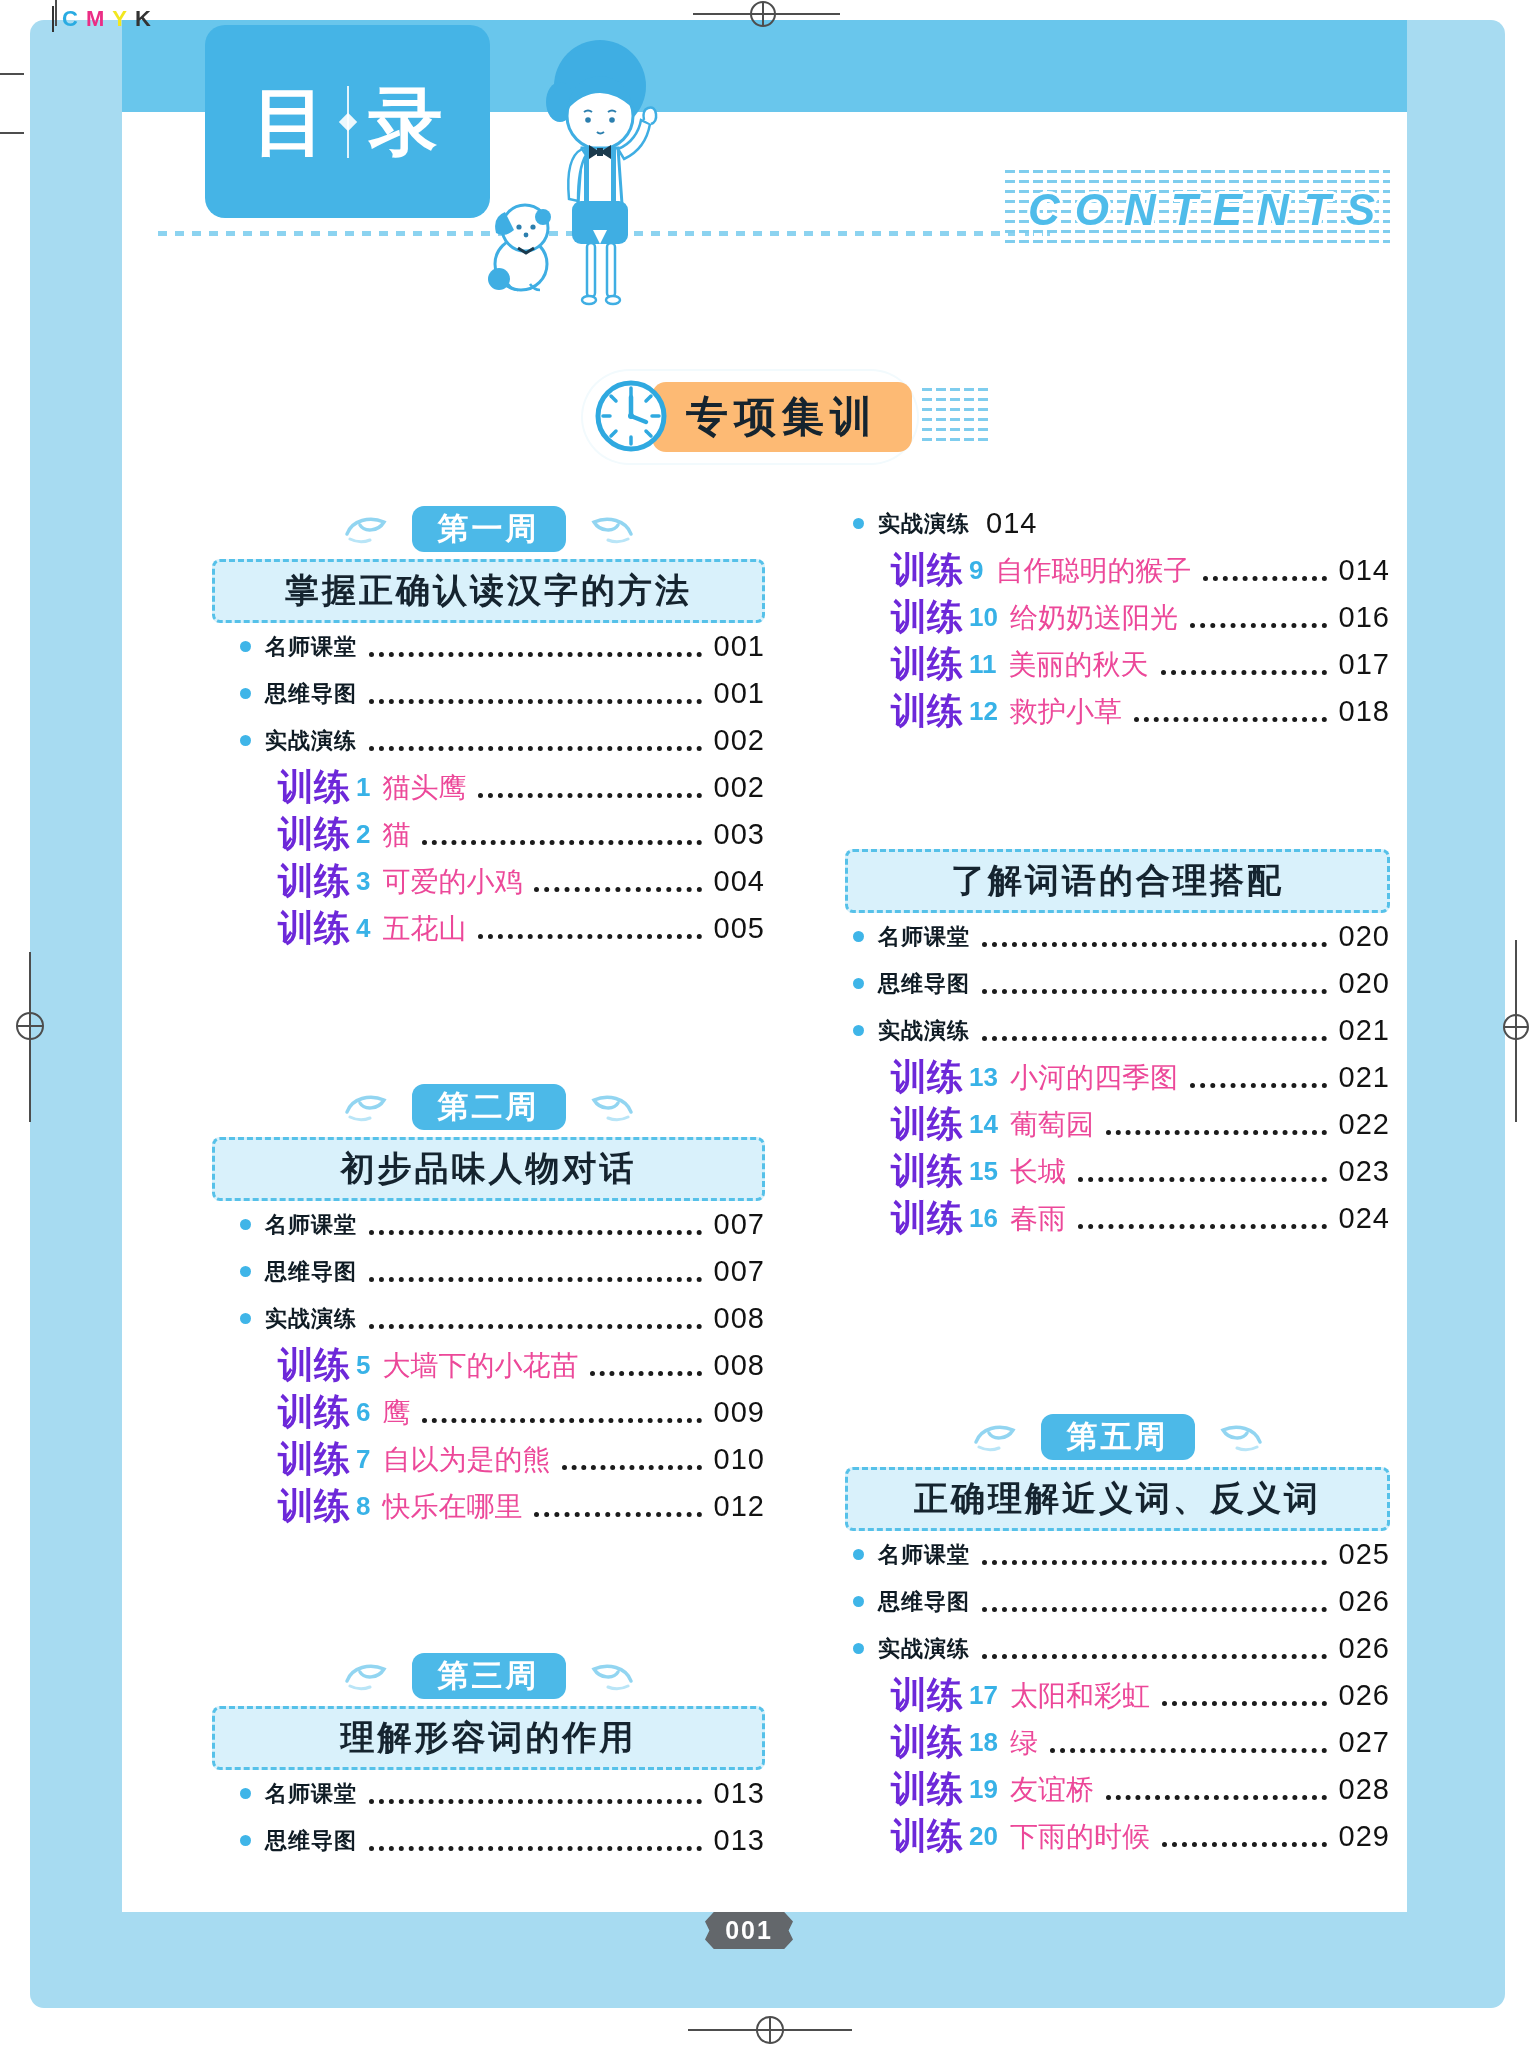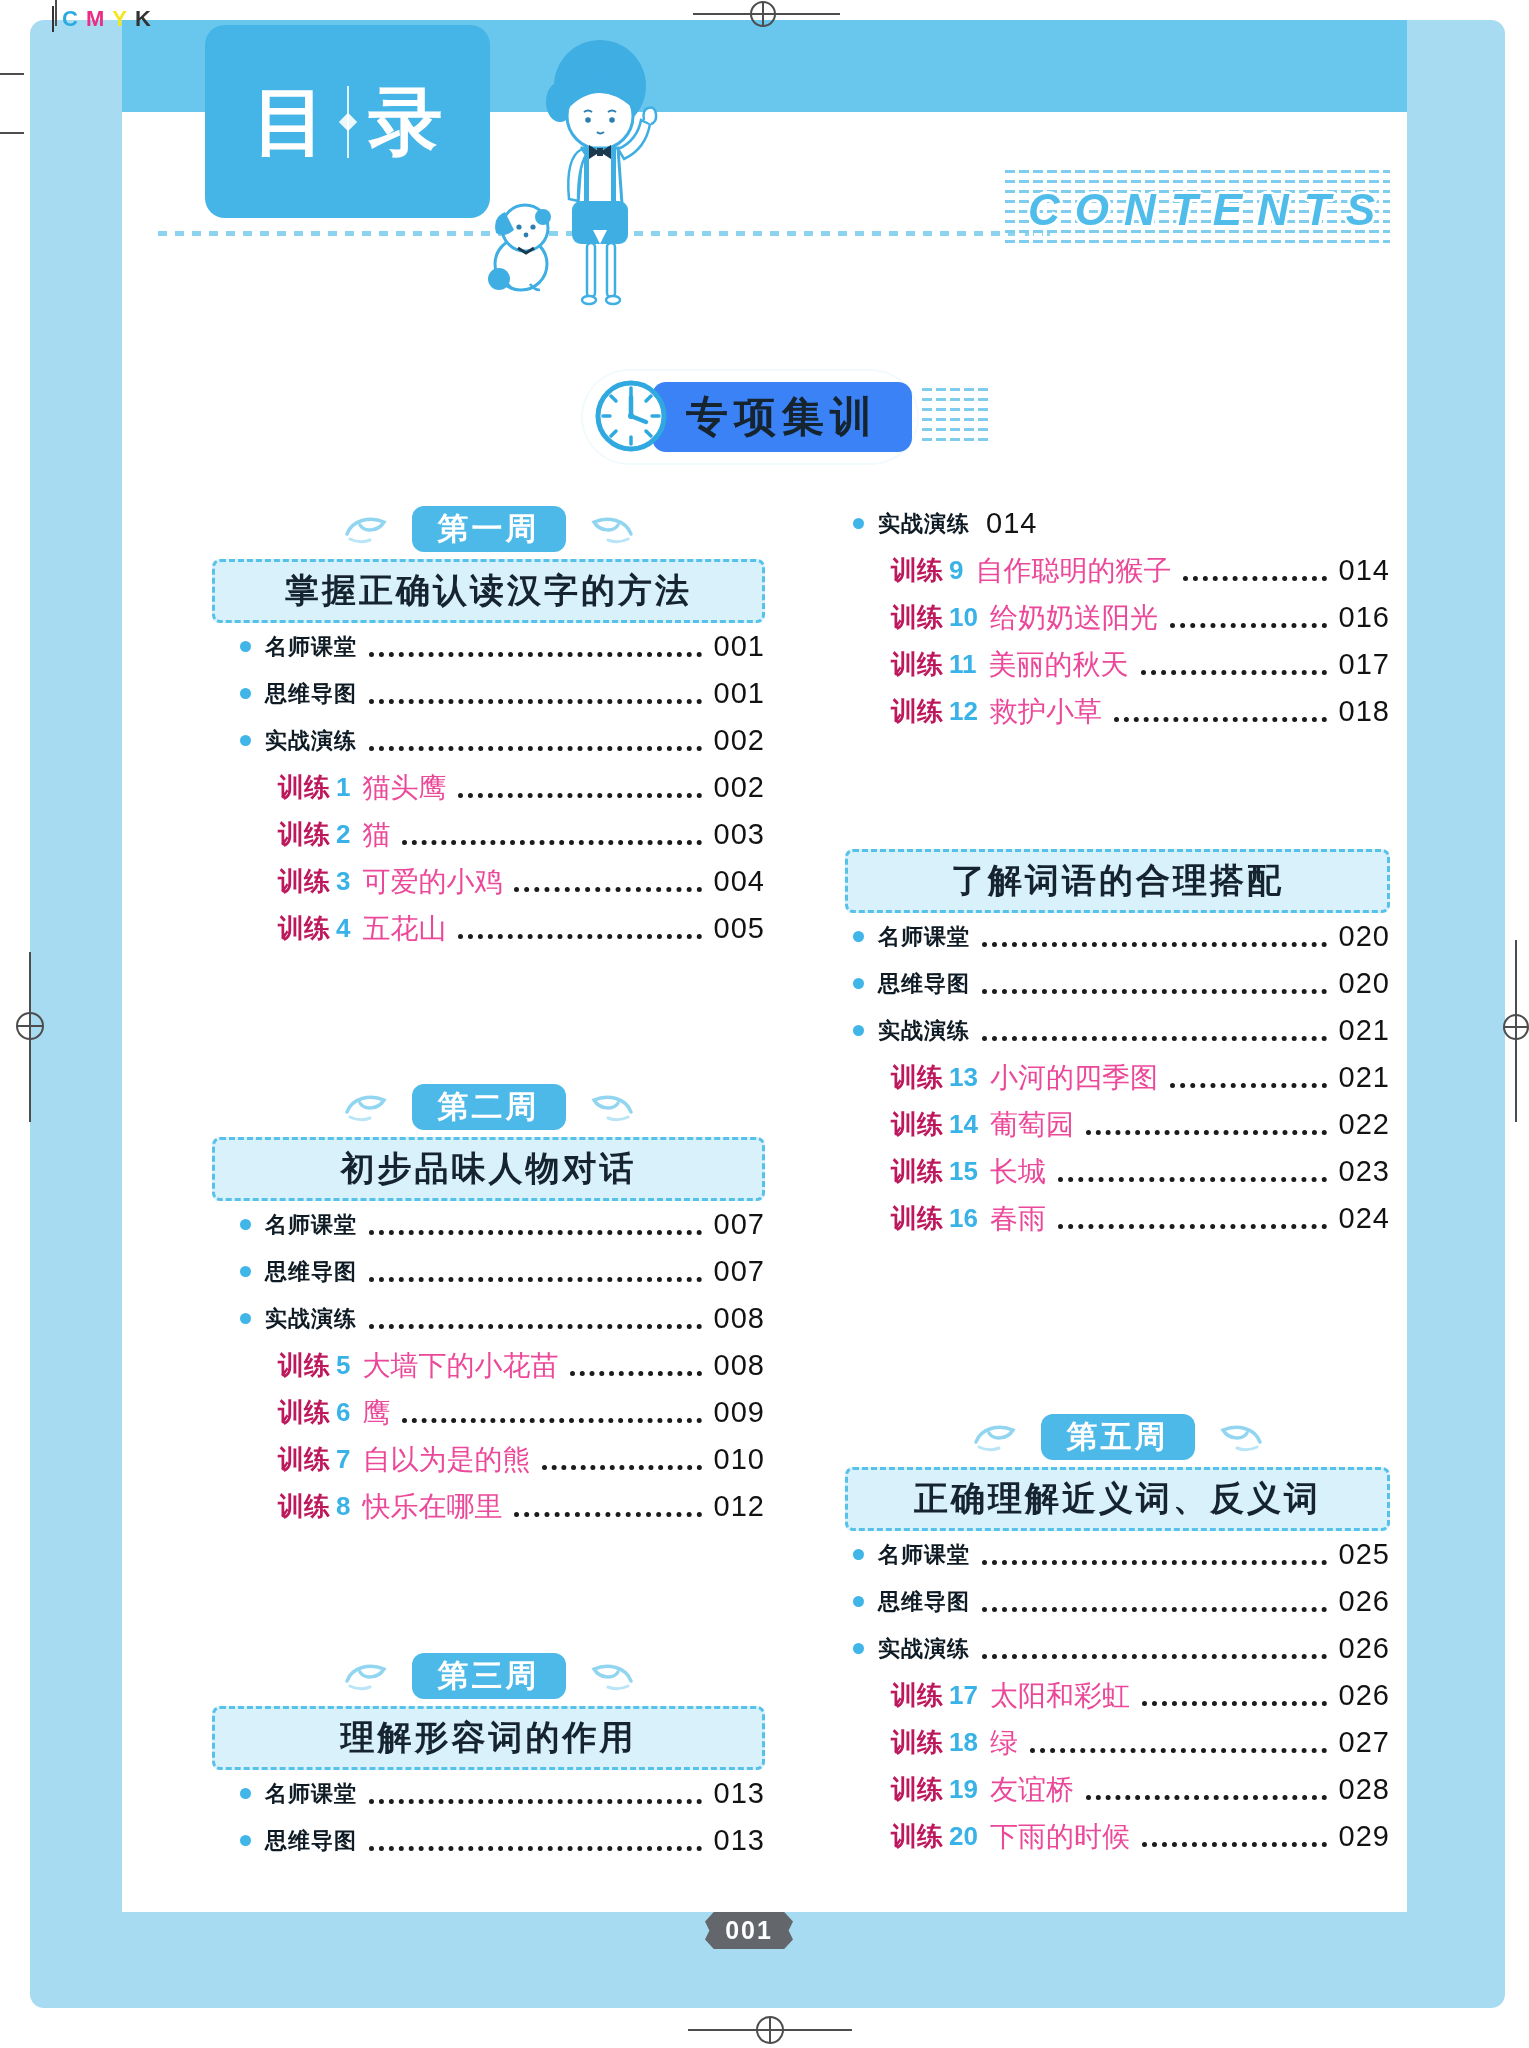--- a/index.html
+++ b/index.html
@@ -30,21 +30,21 @@
   .contents-text{font-style:italic;font-weight:bold;font-size:44px;color:#4FBCEA;letter-spacing:15px;
              text-shadow:-3px 0 0 #fff,3px 0 0 #fff,0 -3px 0 #fff,0 3px 0 #fff,
                          -2px -2px 0 #fff,2px 2px 0 #fff,-2px 2px 0 #fff,2px -2px 0 #fff;}
 
   
   .illus{position:absolute;left:488px;top:36px;z-index:6;}
 
   
   .banner-pill{position:absolute;left:583px;top:371px;width:334px;height:92px;background:#fff;
              border-radius:46px;z-index:3;box-shadow:0 0 0 2px #f2fafd;}
-  .banner-box{position:absolute;left:652px;top:382px;width:260px;height:70px;background:#3b82f6;
+  .banner-box{position:absolute;left:652px;top:382px;width:260px;height:70px;background:#fdba74;
              border-radius:14px;display:flex;align-items:center;justify-content:center;z-index:4;}
   .banner-label{font-size:42px;font-weight:bold;color:#15242F;letter-spacing:6px;}
   .banner-clock{position:absolute;left:594px;top:379px;z-index:5;}
   .banner-dashes{position:absolute;left:922px;top:388px;width:70px;height:60px;z-index:4;}
 
   
   .toc-section{position:absolute;z-index:4;}
   .badge-row{height:48px;display:flex;align-items:center;justify-content:center;gap:22px;}
   .week-badge{background:#4CB9E8;color:#fff;font-size:31px;font-weight:bold;letter-spacing:3px;
              padding:6px 26px;border-radius:12px;line-height:1.1;}
@@ -57,21 +57,21 @@
   .col-left .toc-list{padding-left:28px;}
   .col-right .toc-list{padding-left:8px;}
   .row{display:flex;align-items:center;height:47px;}
   .row.sub{padding-left:38px;}
   .bullet{width:11px;height:11px;border-radius:50%;background:#3FB5E8;margin-right:14px;flex:none;}
   .entry-label{font-size:22px;font-weight:bold;color:#0F1B24;letter-spacing:1px;flex:none;}
   .leader{flex:1;height:0;border-bottom:5px dotted #1B1B1B;margin:0 12px;transform:translateY(8px);}
   .pagenum{font-size:29px;color:#121212;letter-spacing:1px;flex:none;}
   .pagenum.inline{margin-left:16px;}
   .spacer{flex:1;}
-  .train-label{font-size:26px;font-weight:bold;color:#be185d;flex:none;}
+  .train-label{font-size:36px;font-weight:bold;color:#6d28d9;flex:none;}
   .train-num{font-size:26px;font-weight:bold;color:#38B2E7;margin-left:6px;flex:none;}
   .sub-title{font-family:"DejaVu Serif",serif;font-size:28px;color:#ec4899;margin-left:12px;flex:none;}
 
   
   .page-badge{position:absolute;left:705px;top:1912px;width:88px;height:37px;background:#63676B;
              color:#fff;display:flex;align-items:center;justify-content:center;font-size:25px;
              font-weight:bold;letter-spacing:2px;z-index:6;
              clip-path:polygon(10% 0,90% 0,100% 26%,95% 50%,100% 74%,90% 100%,10% 100%,0 74%,5% 50%,0 26%);}
 
   

